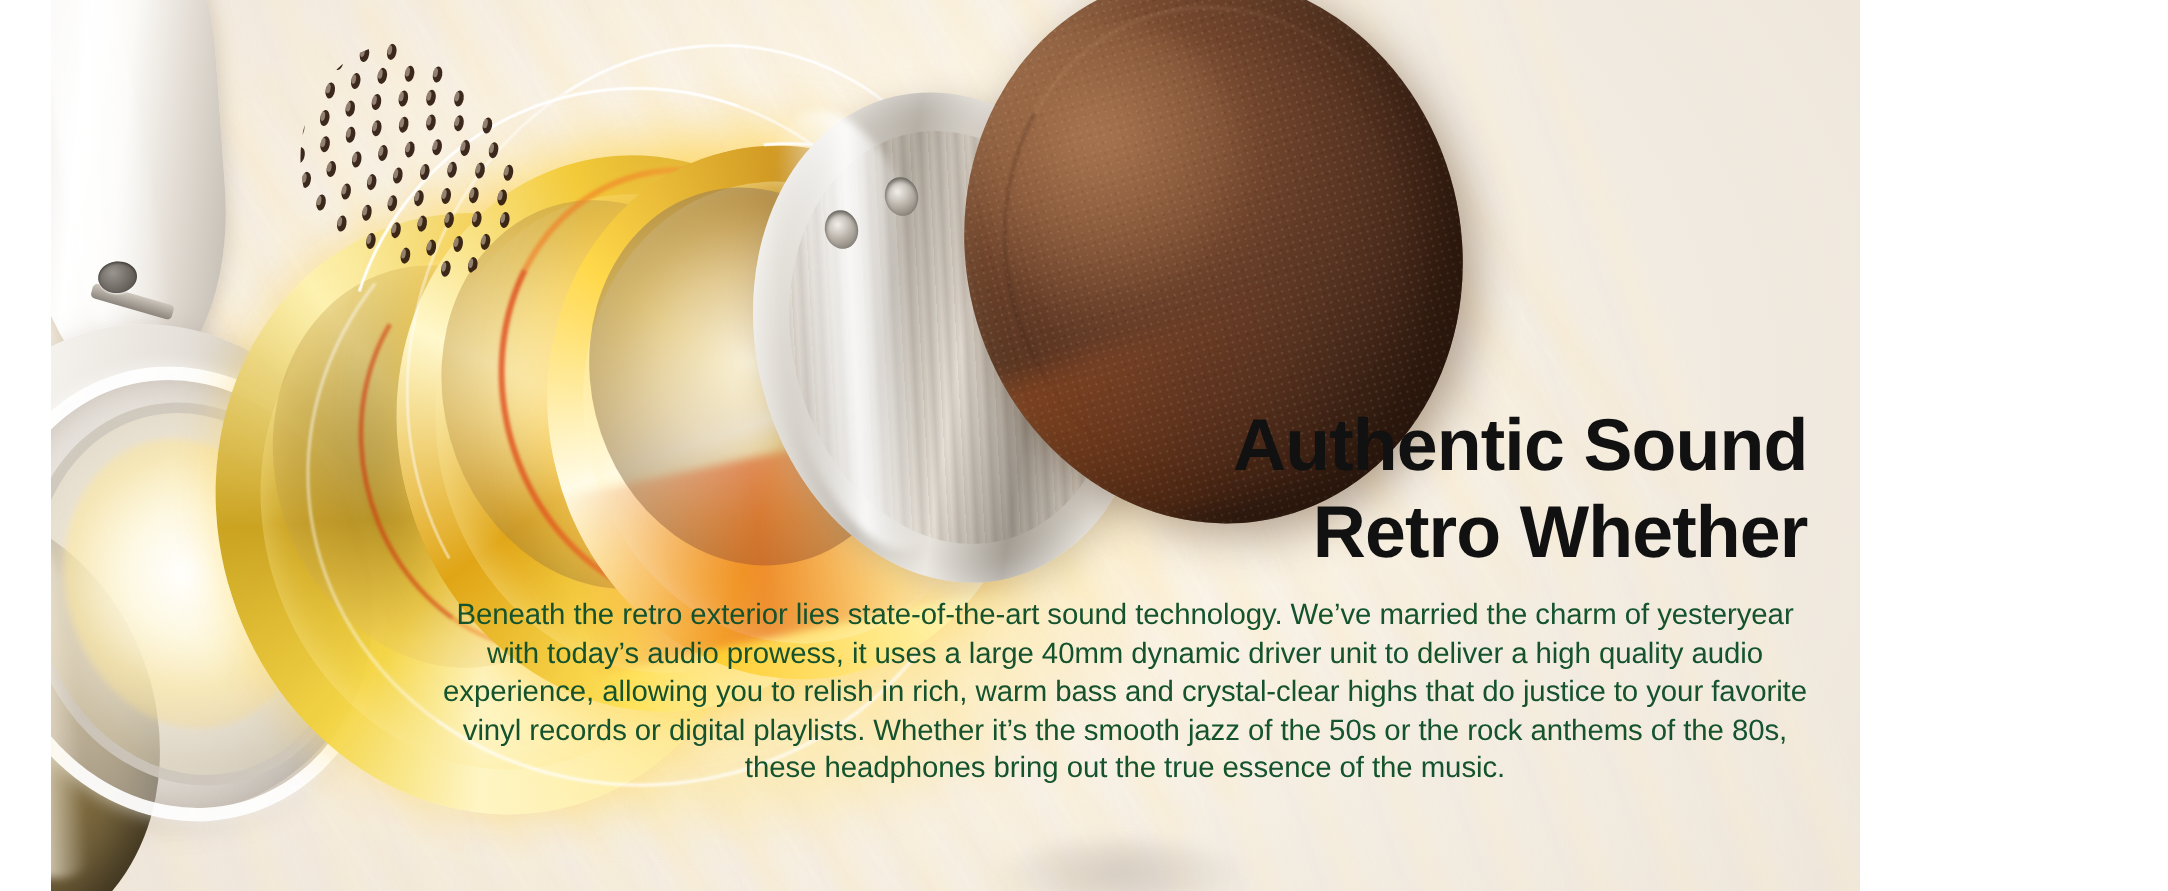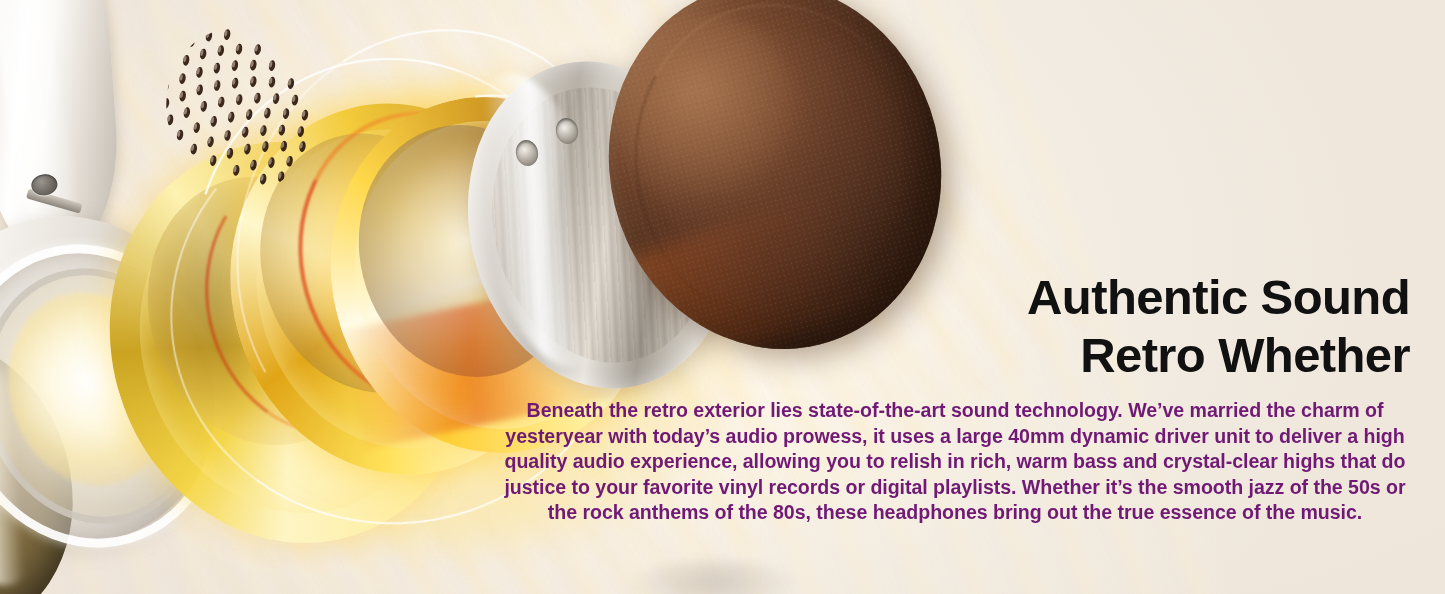--- a/index.html
+++ b/index.html
@@ -3,25 +3,26 @@
 <meta charset="utf-8">
 <title>Authentic Sound Retro Appeal</title>
 <style>
   html, body {
     margin: 0;
     padding: 0;
     background: #ffffff;
   }
   #banner {
     position: relative;
-    width: 1445px;
+    width: 1206px;
     height: 594px;
     overflow: hidden;
     font-family: "Liberation Sans", sans-serif;
     background: #f2ebe1;
+    margin-left: 34px;
   }
 
   
   .bg-base {
     position: absolute;
     inset: 0;
     background:
       radial-gradient(ellipse 900px 620px at 34% 46%, #fffdf6 0%, #fbf4e8 38%, #f3ece2 66%, #efe7dc 100%);
   }
   .bg-vignette {
@@ -473,25 +474,25 @@
     font-size: 49px;
     line-height: 58px;
     letter-spacing: -0.6px;
     text-align: right;
   }
   .headline .l2 { display: block; }
   .body-copy {
     margin: 14px 0 0 0;
     width: 910px;
     margin-left: auto;
-    color: #701a75;
+    color: #14532d;
     font-size: 19.6px;
     line-height: 25.6px;
     text-align: center;
-    font-weight: 700;
+    font-weight: 400;
     letter-spacing: -0.05px;
   }
 </style>
 </head>
 <body>
 
 <div id="banner">
 
   <div class="bg-base"></div>
   <div class="bg-vignette"></div>

